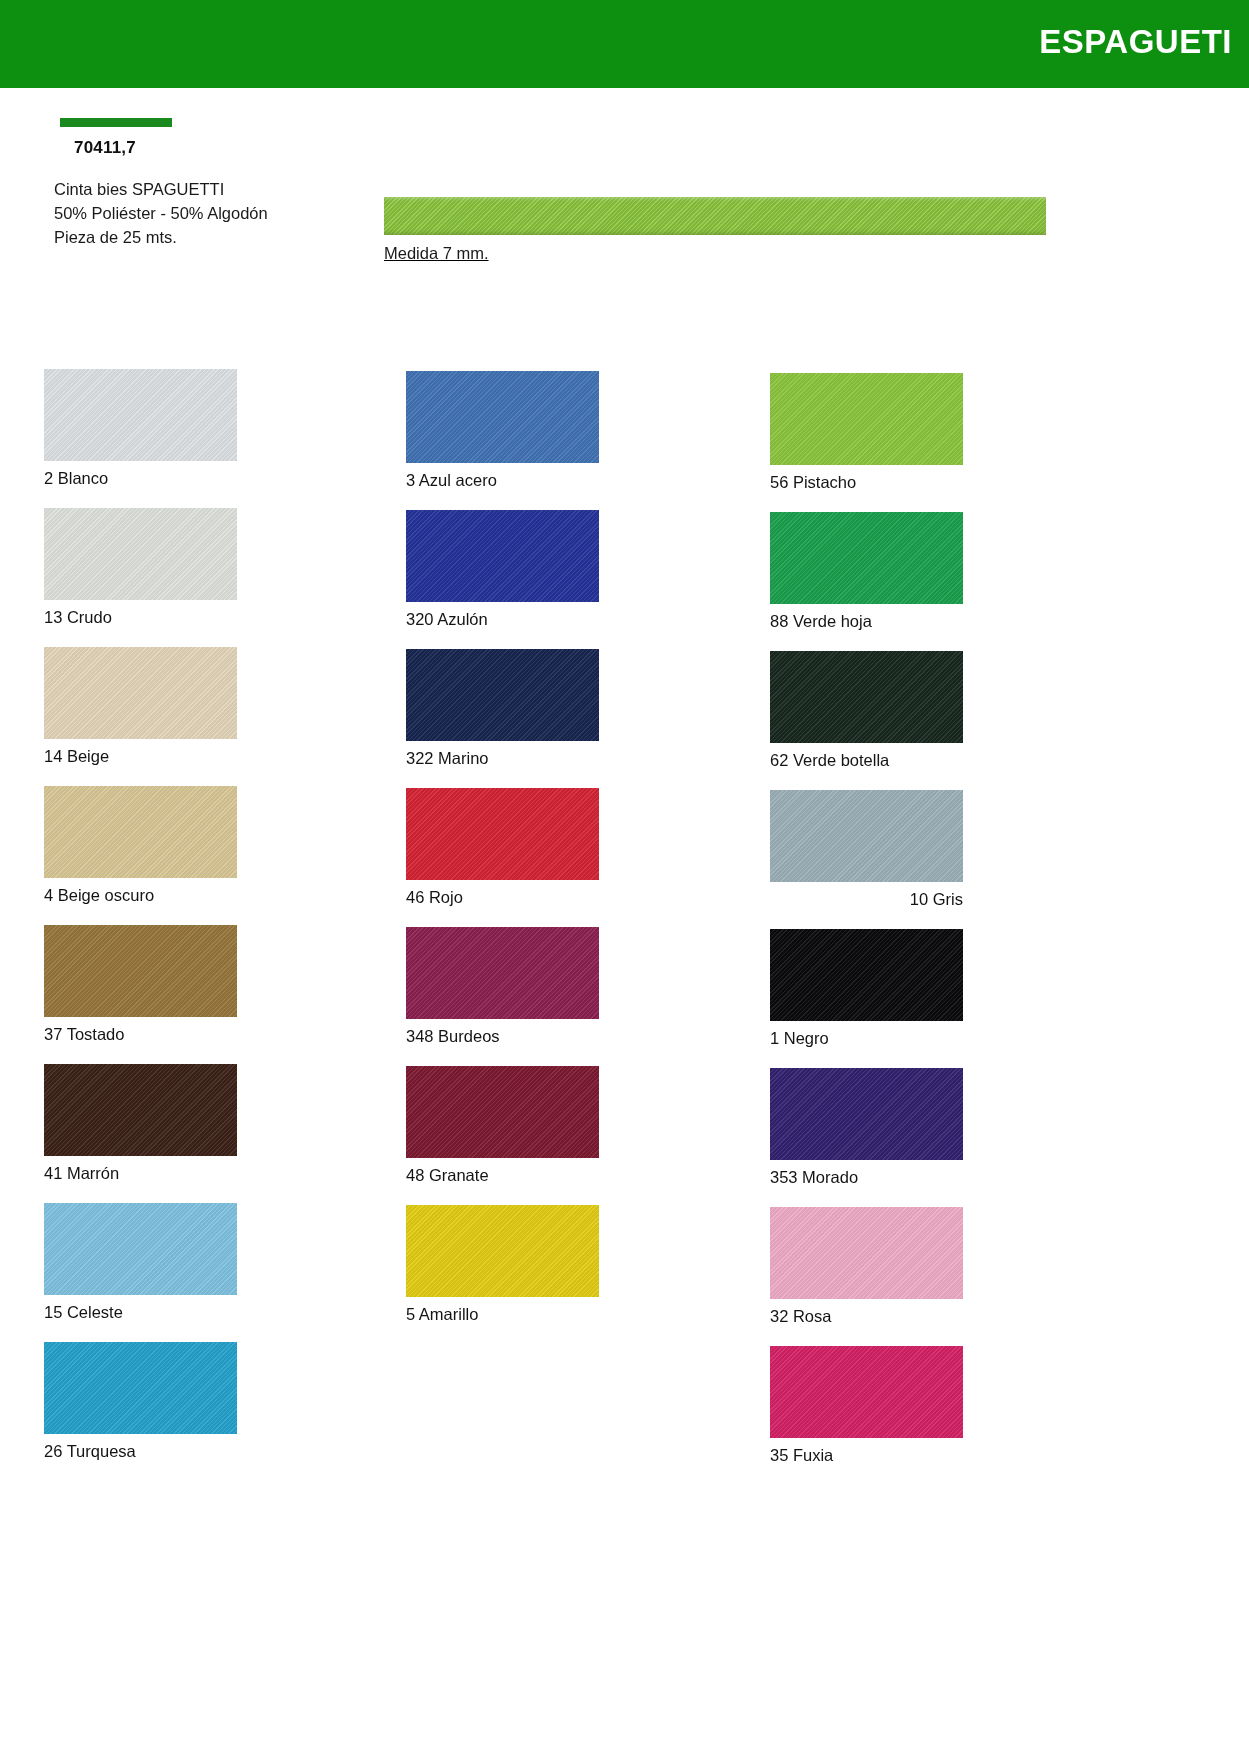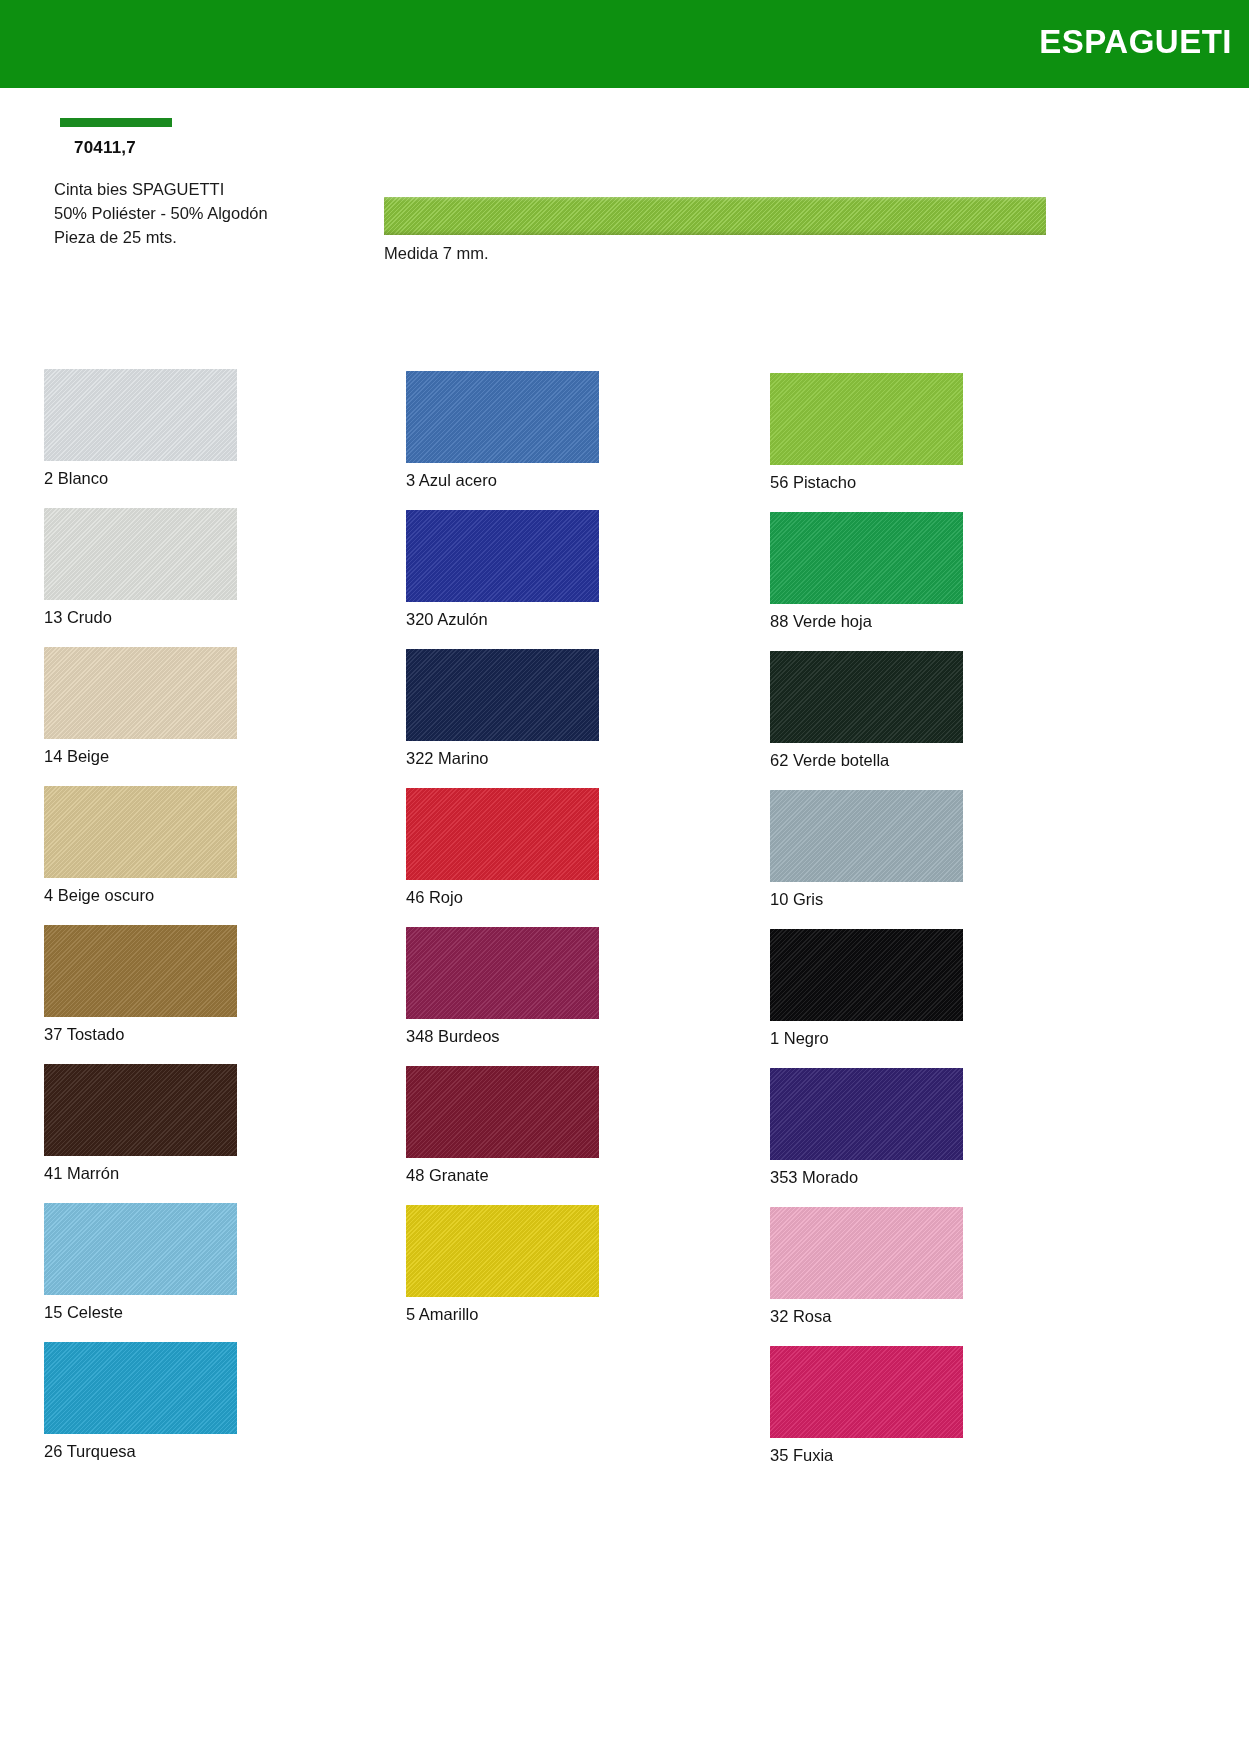--- a/index.html
+++ b/index.html
@@ -66,20 +66,21 @@
     line-height: 24px;
   }
   #product-desc div { white-space: nowrap; }
 
   
   #sample-ribbon-wrap {
     position: absolute;
     left: 384px;
     top: 197px;
     width: 662px;
+    text-decoration: underline;
   }
   #sample-ribbon {
     width: 662px;
     height: 38px;
     background:
       repeating-linear-gradient(135deg,
         rgba(255,255,255,0.12) 0px,
         rgba(255,255,255,0.12) 1px,
         rgba(0,0,0,0.07) 1px,
         rgba(0,0,0,0.07) 3px),
@@ -205,21 +206,21 @@
       <div class="swatch-label">56 Pistacho</div>
     </div>
     <div class="swatch-cell" style="left: 770px; top: 482px;">
       <div class="swatch-chip" style="background-color: rgb(27, 160, 77); background-image: repeating-linear-gradient(135deg, rgba(255, 255, 255, 0.09) 0px, rgba(255, 255, 255, 0.09) 1px, rgba(0, 0, 0, 0.06) 1px, rgba(0, 0, 0, 0.06) 3px);"></div>
       <div class="swatch-label">88 Verde hoja</div>
     </div>
     <div class="swatch-cell" style="left: 770px; top: 621px;">
       <div class="swatch-chip" style="background-color: rgb(23, 40, 31); background-image: repeating-linear-gradient(135deg, rgba(255, 255, 255, 0.09) 0px, rgba(255, 255, 255, 0.09) 1px, rgba(0, 0, 0, 0.06) 1px, rgba(0, 0, 0, 0.06) 3px);"></div>
       <div class="swatch-label">62 Verde botella</div>
     </div>
-    <div class="swatch-cell" style="left: 770px; top: 760px;">
+    <div class="swatch-cell" style="left: 770px; top: 760px; text-align: right;">
       <div class="swatch-chip" style="background-color: rgb(156, 175, 184); background-image: repeating-linear-gradient(135deg, rgba(255, 255, 255, 0.09) 0px, rgba(255, 255, 255, 0.09) 1px, rgba(0, 0, 0, 0.06) 1px, rgba(0, 0, 0, 0.06) 3px);"></div>
       <div class="swatch-label">10 Gris</div>
     </div>
     <div class="swatch-cell" style="left: 770px; top: 899px;">
       <div class="swatch-chip" style="background-color: rgb(11, 11, 13); background-image: repeating-linear-gradient(135deg, rgba(255, 255, 255, 0.09) 0px, rgba(255, 255, 255, 0.09) 1px, rgba(0, 0, 0, 0.06) 1px, rgba(0, 0, 0, 0.06) 3px);"></div>
       <div class="swatch-label">1 Negro</div>
     </div>
     <div class="swatch-cell" style="left: 770px; top: 1038px;">
       <div class="swatch-chip" style="background-color: rgb(51, 34, 112); background-image: repeating-linear-gradient(135deg, rgba(255, 255, 255, 0.09) 0px, rgba(255, 255, 255, 0.09) 1px, rgba(0, 0, 0, 0.06) 1px, rgba(0, 0, 0, 0.06) 3px);"></div>
       <div class="swatch-label">353 Morado</div>

